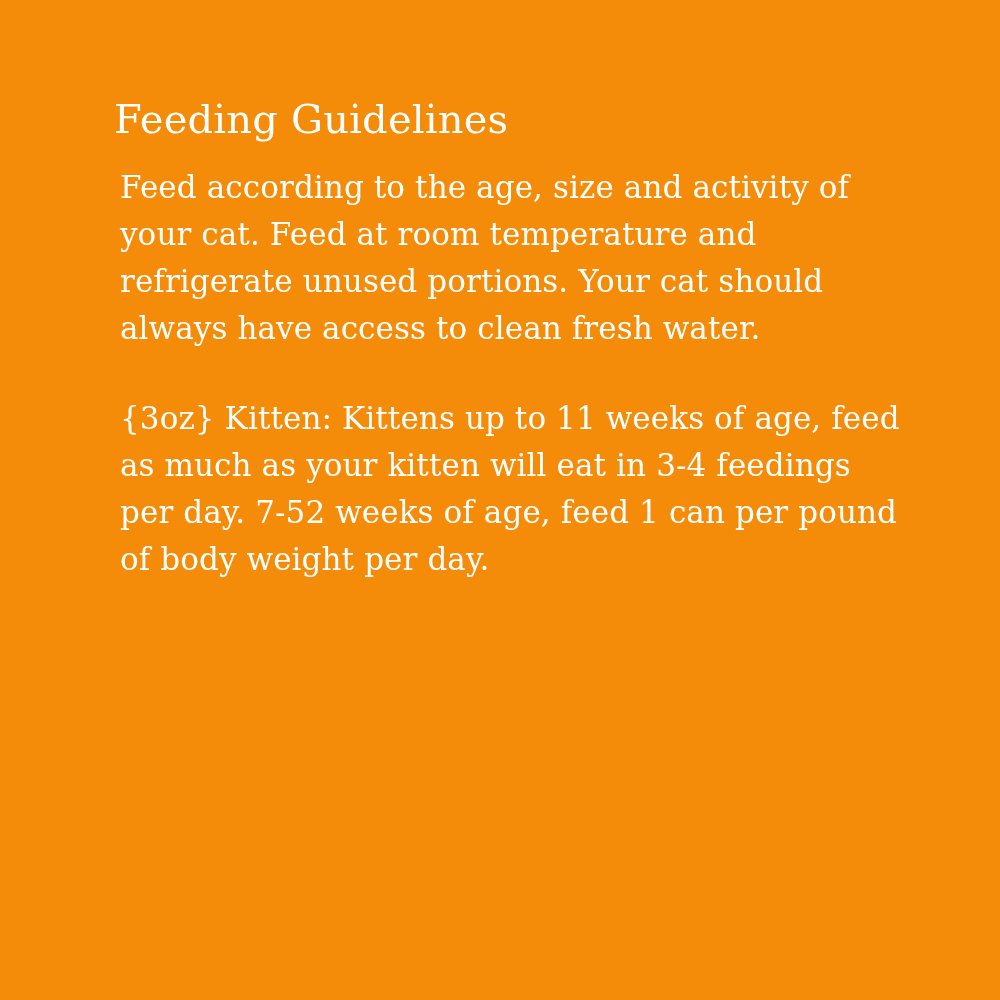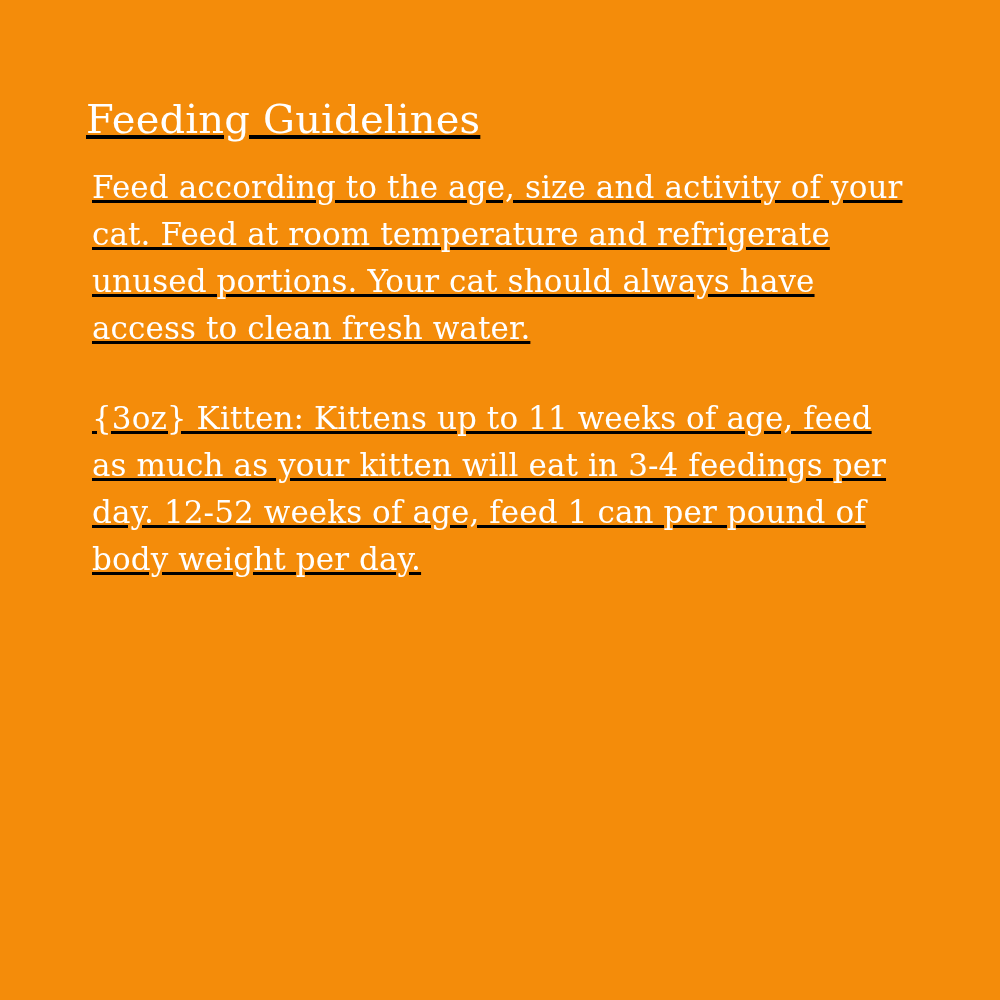--- a/index.html
+++ b/index.html
@@ -14,22 +14,21 @@
     overflow: hidden;
   }
   .panel {
     position: absolute;
     left: 0;
     top: 0;
     width: 996px;
     height: 1000px;
     background: #F48C0A;
     box-sizing: border-box;
-    padding: 96px 80px 0 86px;
-    text-decoration: underline;
+    padding: 96px 80px 0 114px;
   }
   .heading {
     color: #FFFFFF;
     font-size: 40px;
     font-weight: normal;
     letter-spacing: 0.2px;
     margin: 0 0 22px 0;
     line-height: 1.15;
   }
   .para {
@@ -43,14 +42,14 @@
   .para + .para {
     margin-top: 43px;
   }
 </style>
 </head>
 <body>
 
 <div class="panel">
   <h1 class="heading">Feeding Guidelines</h1>
   <p class="para">Feed according to the age, size and activity of your cat. Feed at room temperature and refrigerate unused portions. Your cat should always have access to clean fresh water.</p>
-  <p class="para">{3oz} Kitten: Kittens up to 11 weeks of age, feed as much as your kitten will eat in 3-4 feedings per day. 12-52 weeks of age, feed 1 can per pound of body weight per day.</p>
+  <p class="para">{3oz} Kitten: Kittens up to 11 weeks of age, feed as much as your kitten will eat in 3-4 feedings per day. 7-52 weeks of age, feed 1 can per pound of body weight per day.</p>
 </div>
 
 </body></html>

